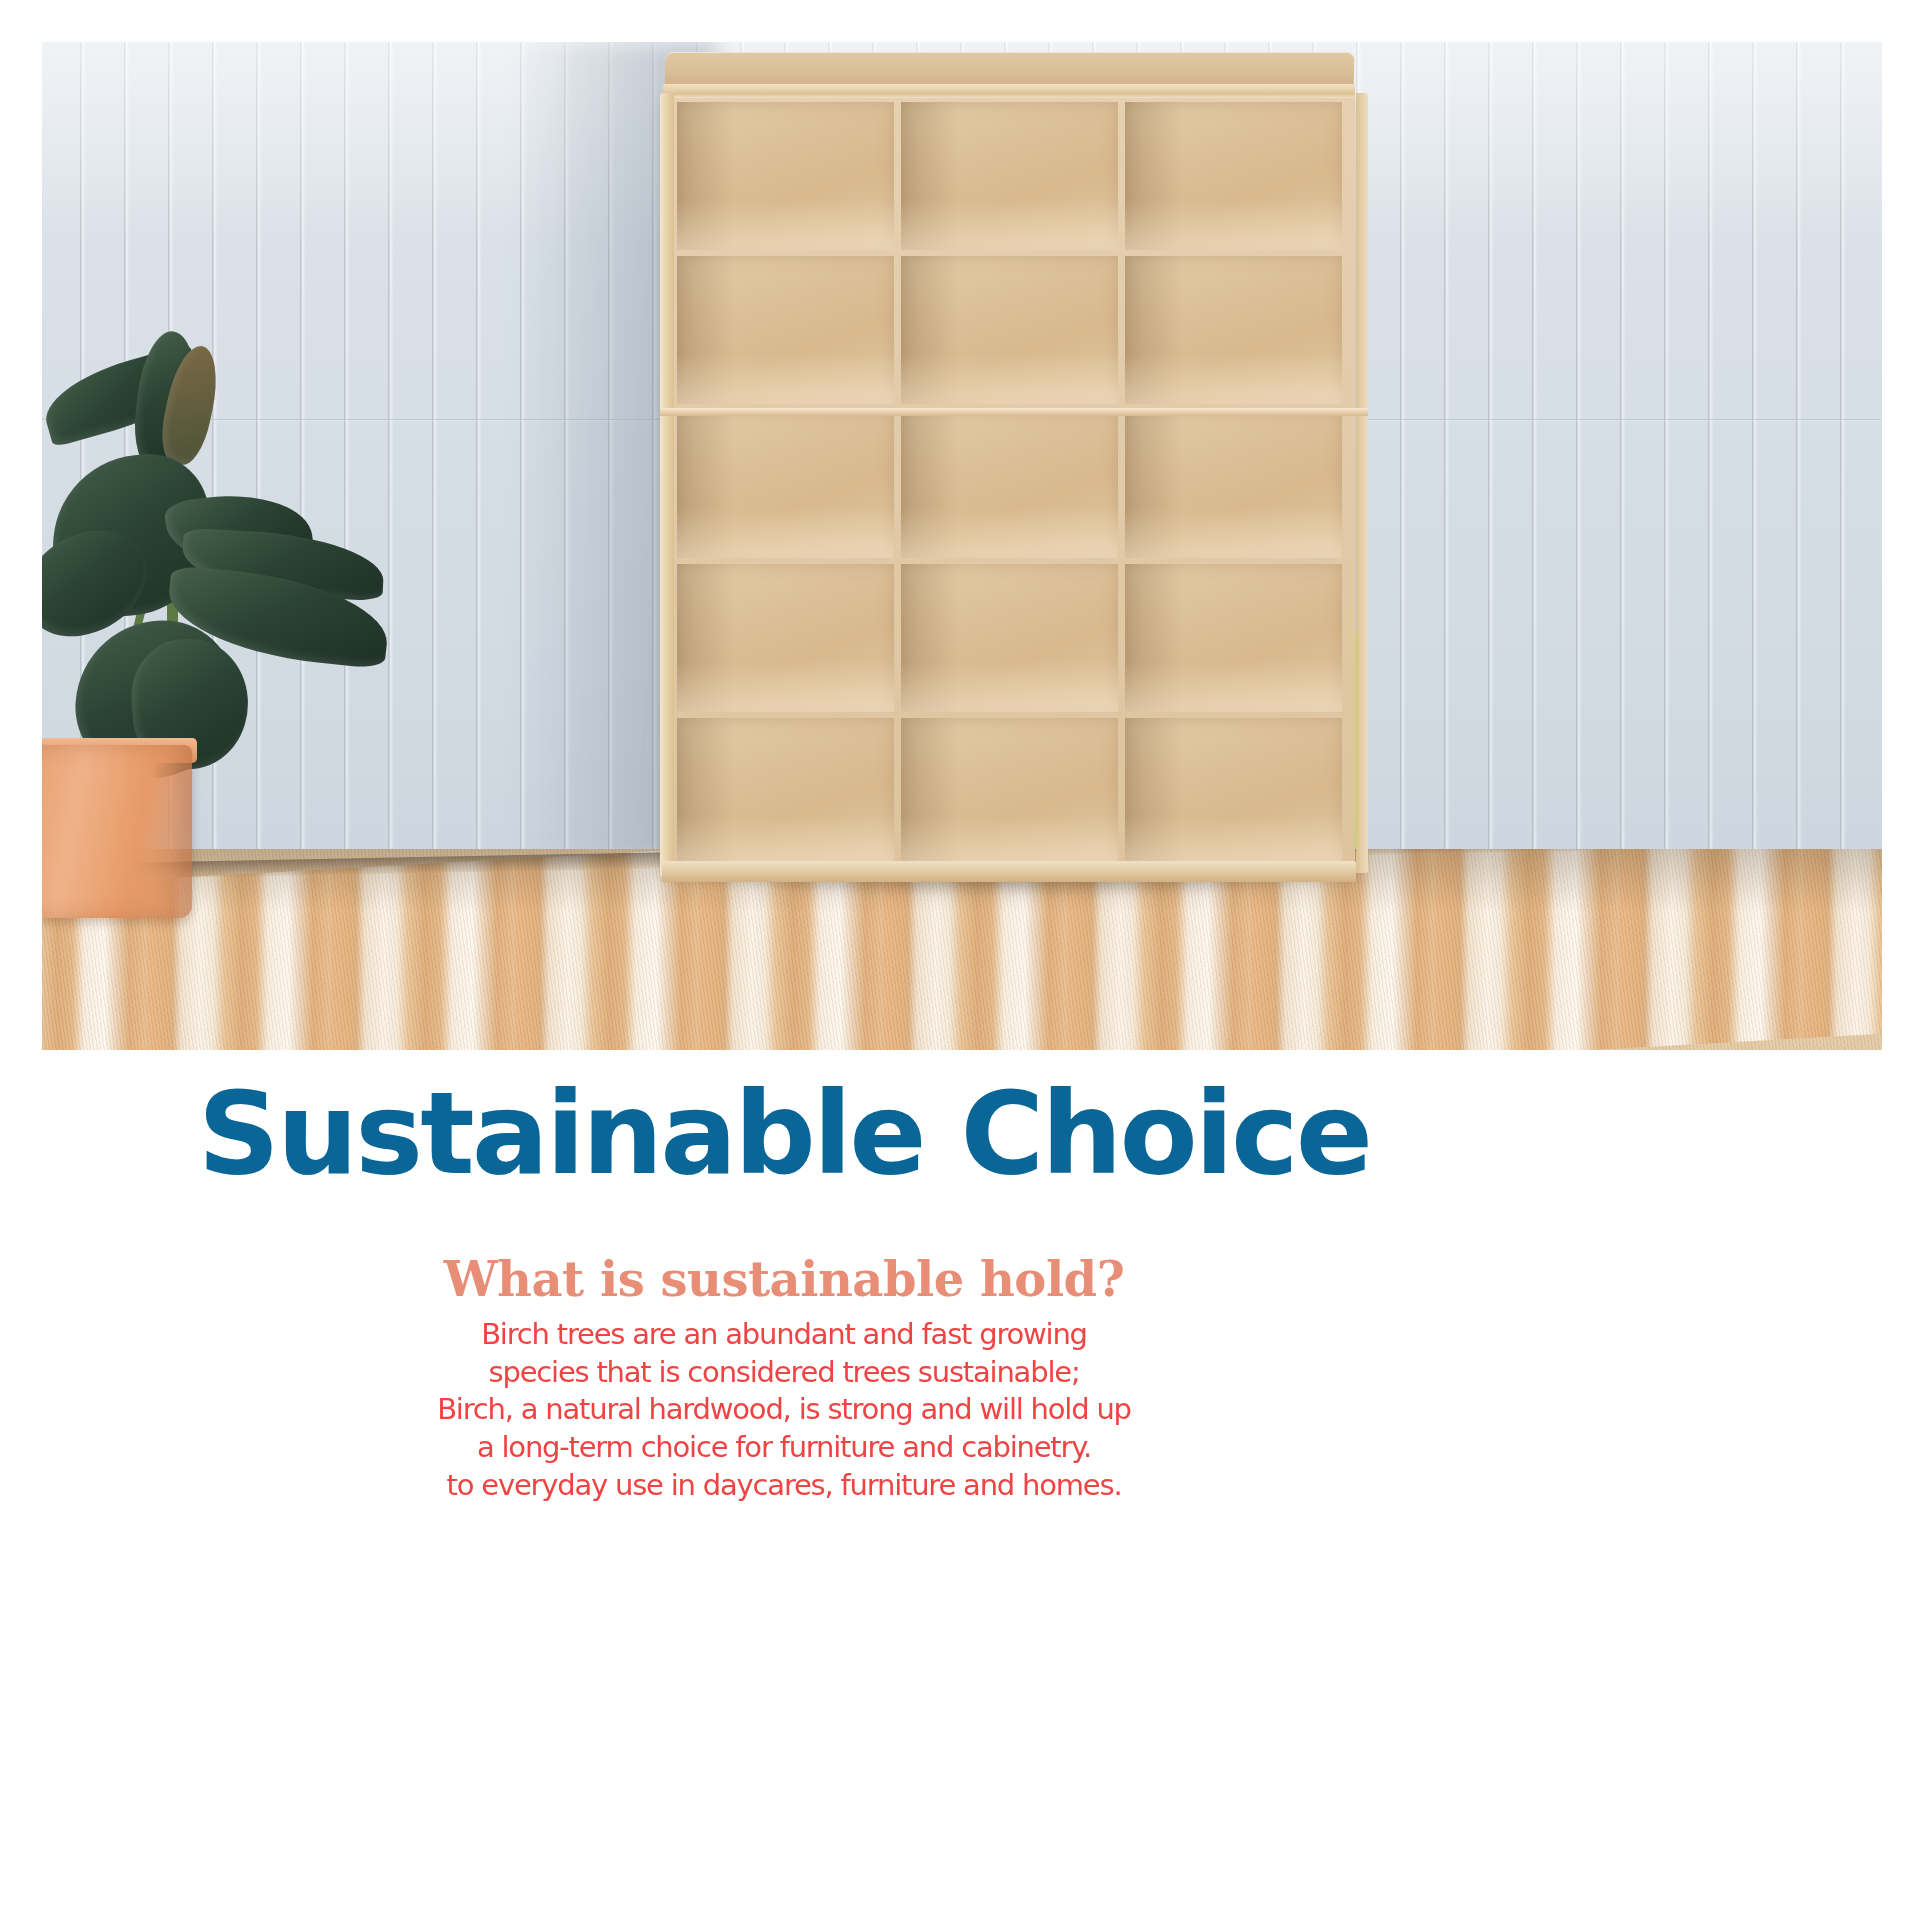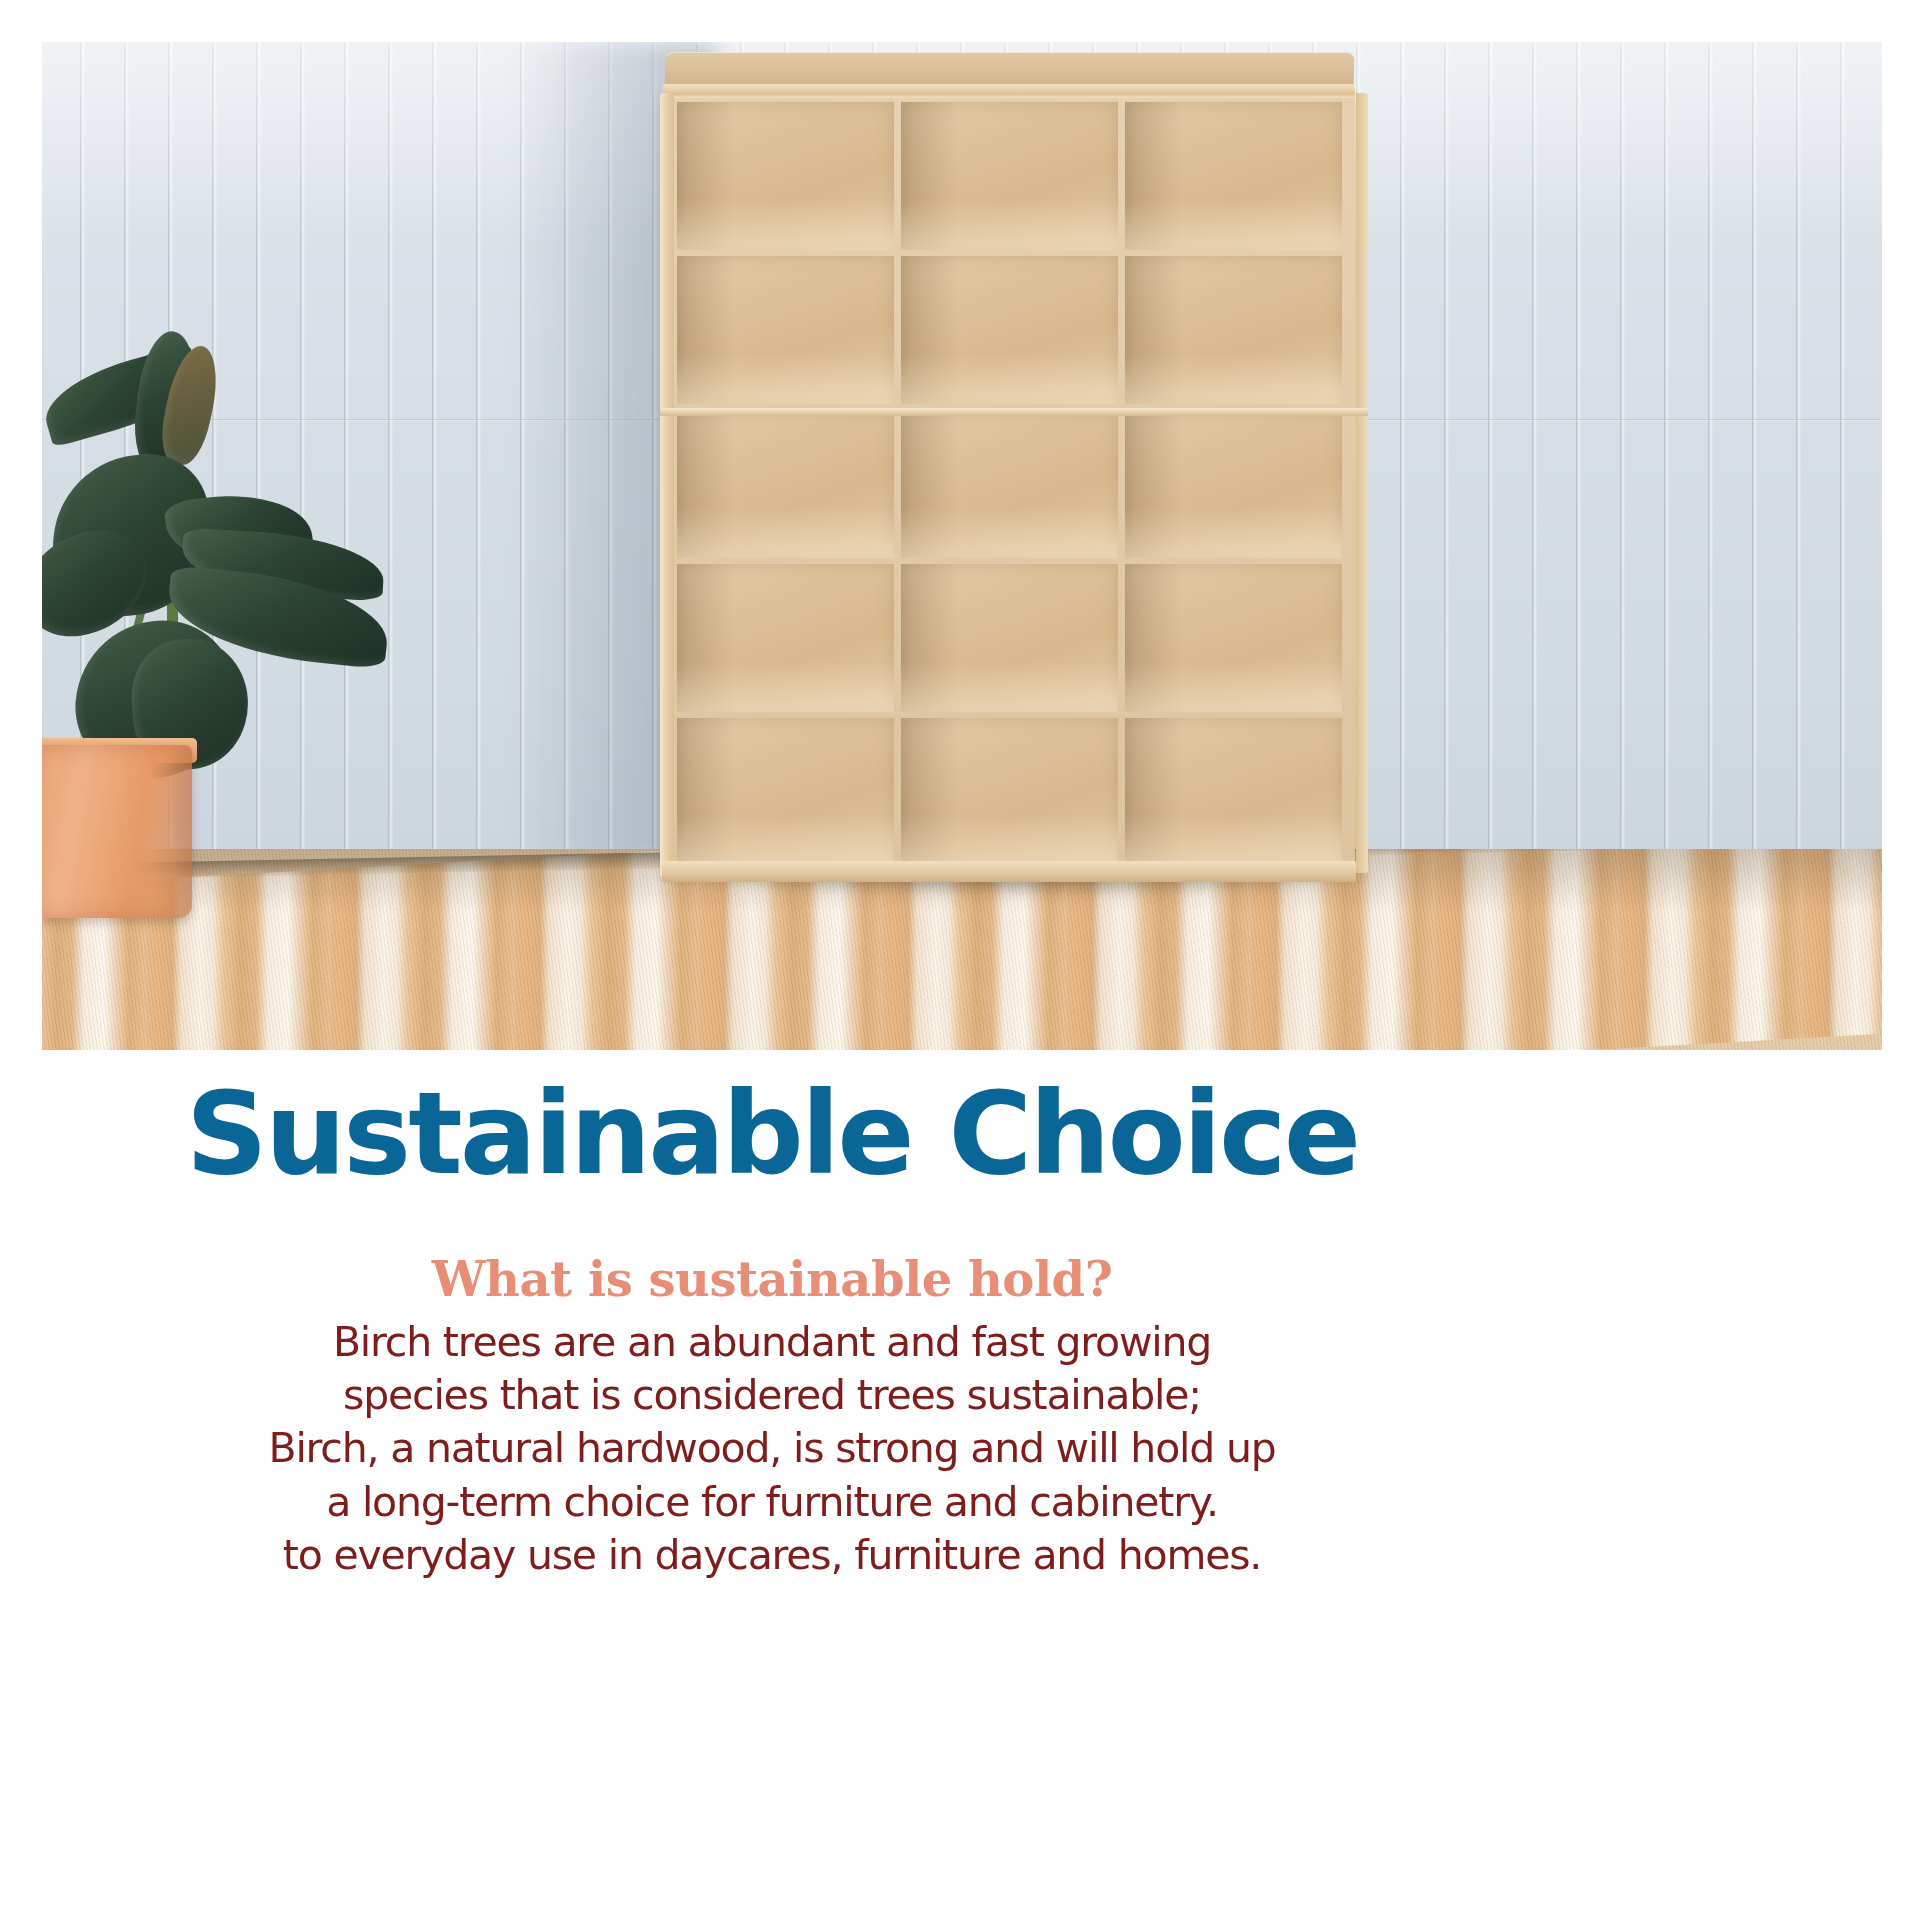--- a/index.html
+++ b/index.html
@@ -167,21 +167,21 @@
     background:linear-gradient(150deg,#46604b 0%,#2c4434 45%,#1d2f25 100%);
     border-radius:60% 10% 60% 10%;
     box-shadow:inset 2.9px -3.9px 8.7px rgba(255,255,255,.10);
   }
   .stem{
     position:absolute;background:#5d7a43;border-radius:3.9px;
   }
 
   
   .text-block{
-    position:absolute;left:0;top:1075px;width:1544px;text-align:center;
+    position:absolute;left:12px;top:1075px;width:1544px;text-align:center;
   }
   .headline{
     font-family:"DejaVu Sans",sans-serif;
     font-weight:700;
     font-size:114px;
     line-height:1.04;
     letter-spacing:-2.9px;
     color:#0a6697;
     margin:0;
   }
@@ -190,23 +190,23 @@
     font-weight:700;
     font-size:48px;
     line-height:1.2;
     color:#e88e76;
     margin:57px 0 7.7px 0;
     letter-spacing:-0.5px;
   }
   .body-lines{
     font-family:"DejaVu Sans",sans-serif;
     font-weight:400;
-    font-size:41px;
+    font-size:29px;
     line-height:1.30;
-    color:#7f1d1d;
+    color:#ef4444;
     letter-spacing:-1.2px;
   }
   .body-lines div{white-space:nowrap;}
 </style>
 </head>
 <body>
 
 <div class="page">
 
   <div class="photo">

